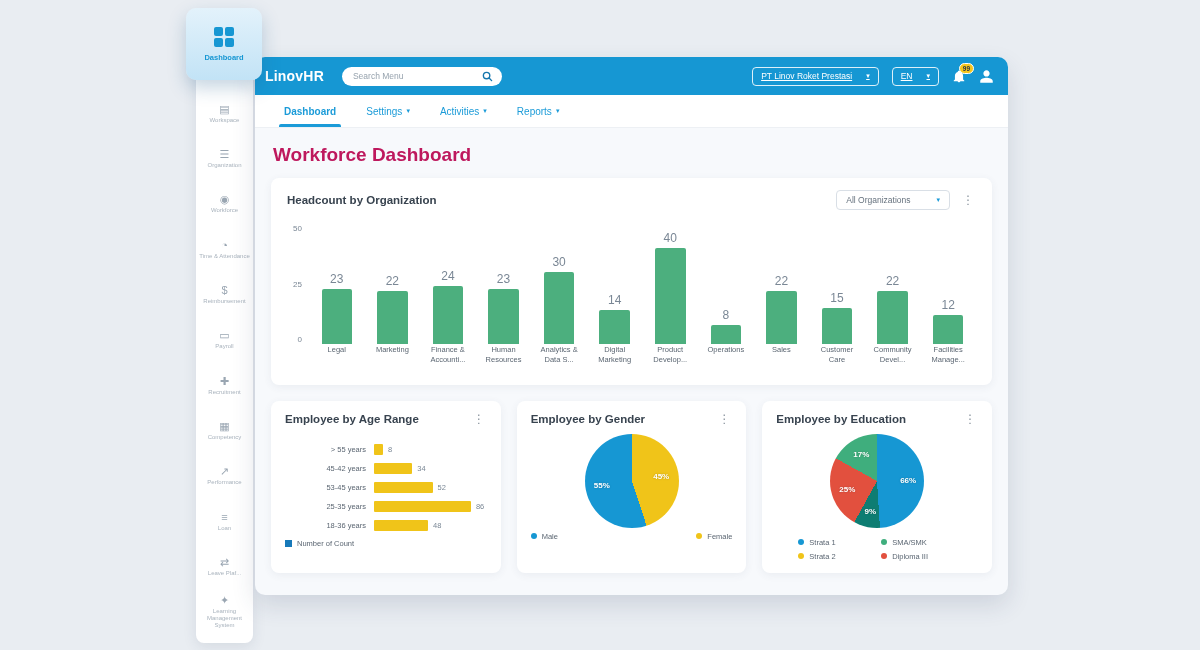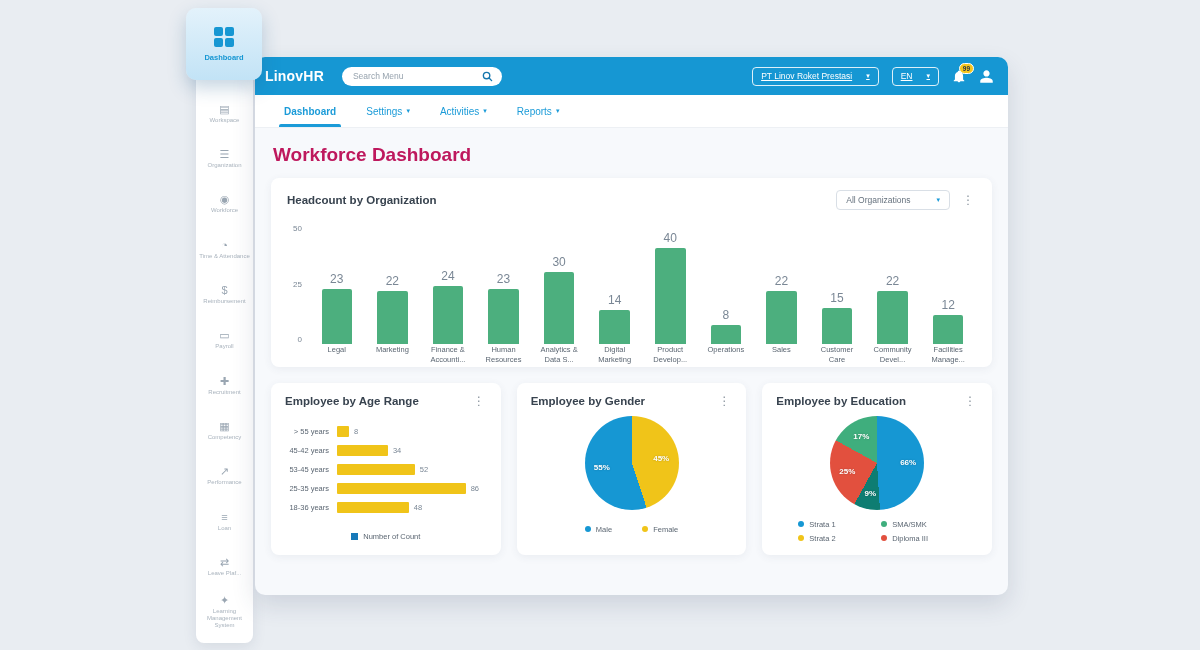--- a/index.html
+++ b/index.html
@@ -49,47 +49,47 @@
   
   .tabbar { background: #fff; height: 33px; display: flex; align-items: stretch; padding: 0 14px; border-bottom: 1px solid #edf0f4; }
   .tab { display: flex; align-items: center; gap: 4px; padding: 0 15px; font-size: 10px; color: #1b9bd8; position: relative; cursor: pointer; }
   .tab .caret { color: #1b9bd8; }
   .tab.active { font-weight: bold; }
   .tab.active::after { content: ""; position: absolute; left: 10px; right: 10px; bottom: 0; height: 3px; background: #1b9bd8; border-radius: 2px 2px 0 0; }
   
   .content { padding: 12px 16px; }
   .page-title { font-size: 19px; font-weight: bold; color: #be185d; margin: 4px 0 12px 2px; }
   .card { background: #fff; border-radius: 8px; box-shadow: 0 2px 8px rgba(50,70,100,.07); }
-  .headcount-card { padding: 12px 16px 2px; }
+  .headcount-card { padding: 12px 16px 20px; }
   .card-head { display: flex; align-items: center; }
   .card-title { font-size: 11.5px; font-weight: bold; color: #38434f; }
   .head-right { margin-left: auto; display: flex; align-items: center; gap: 10px; }
   .select-box { border: 1px solid #d9dfe6; border-radius: 4px; font-size: 8.5px; color: #66727e; padding: 4px 9px; display: flex; gap: 26px; align-items: center; background: #fff; cursor: pointer; }
   .select-box .caret { color: #1b9bd8; }
   .kebab { color: #8a949e; font-size: 12px; line-height: 1; padding: 0 2px; cursor: pointer; }
   
   .bar-chart { display: flex; margin-top: 14px; }
   .y-axis { width: 22px; display: flex; flex-direction: column; justify-content: space-between; align-items: flex-end; height: 120px; padding-right: 7px; font-size: 8px; color: #7a8795; }
   .plot-wrap { flex: 1; }
   .bars { display: flex; height: 120px; align-items: flex-end; }
   .bar-col { flex: 1; display: flex; flex-direction: column; align-items: center; justify-content: flex-end; height: 100%; }
   .bar-val { font-size: 12px; color: #7a8795; margin-bottom: 3px; }
   .bar { width: 55%; border-radius: 2px 2px 0 0; }
   .cat-row { display: flex; margin-top: 1px; }
   .cat { flex: 1; text-align: center; font-size: 7.5px; color: #5b6672; line-height: 1.3; padding: 0 4px; }
   
   .bottom-row { display: flex; gap: 16px; margin-top: 16px; }
   .small-card { flex: 1; padding: 12px 14px; height: 172px; }
-  .h-rows { margin-top: 15px; }
+  .h-rows { margin-top: 15px; margin-left: 37px; }
   .h-row { display: flex; align-items: center; height: 19px; }
   .h-label { width: 52px; font-size: 7.5px; color: #5b6672; text-align: right; padding-right: 8px; flex: none; }
   .h-track { flex: 1; display: flex; align-items: center; }
   .h-bar { height: 11px; border-radius: 1px; }
   .h-val { font-size: 7.5px; color: #7a8795; margin-left: 5px; }
-  .legend { display: flex; gap: 30px; justify-content: center; margin-top: 15px; font-size: 7.5px; color: #5b6672; align-items: center; }
+  .legend { display: flex; gap: 30px; justify-content: space-between; margin-top: 4px; font-size: 7.5px; color: #5b6672; align-items: center; }
   .legend-item { display: flex; align-items: center; }
   .sq { width: 7px; height: 7px; display: inline-block; margin-right: 5px; }
   .dot { width: 6px; height: 6px; border-radius: 50%; display: inline-block; margin-right: 5px; }
   .pie-wrap { display: flex; justify-content: center; margin-top: 9px; }
   .pie { width: 94px; height: 94px; border-radius: 50%; position: relative; }
   .pie-label { position: absolute; transform: translate(-50%,-50%); font-size: 8px; color: #fff; font-weight: bold; text-shadow: 0 0 2px rgba(0,0,0,.25); }
   .legend-grid { display: grid; grid-template-columns: 1fr 1fr; gap: 5px 8px; margin: 10px 22px 0; font-size: 7.5px; color: #5b6672; }
 </style>
 </head>
 <body>

